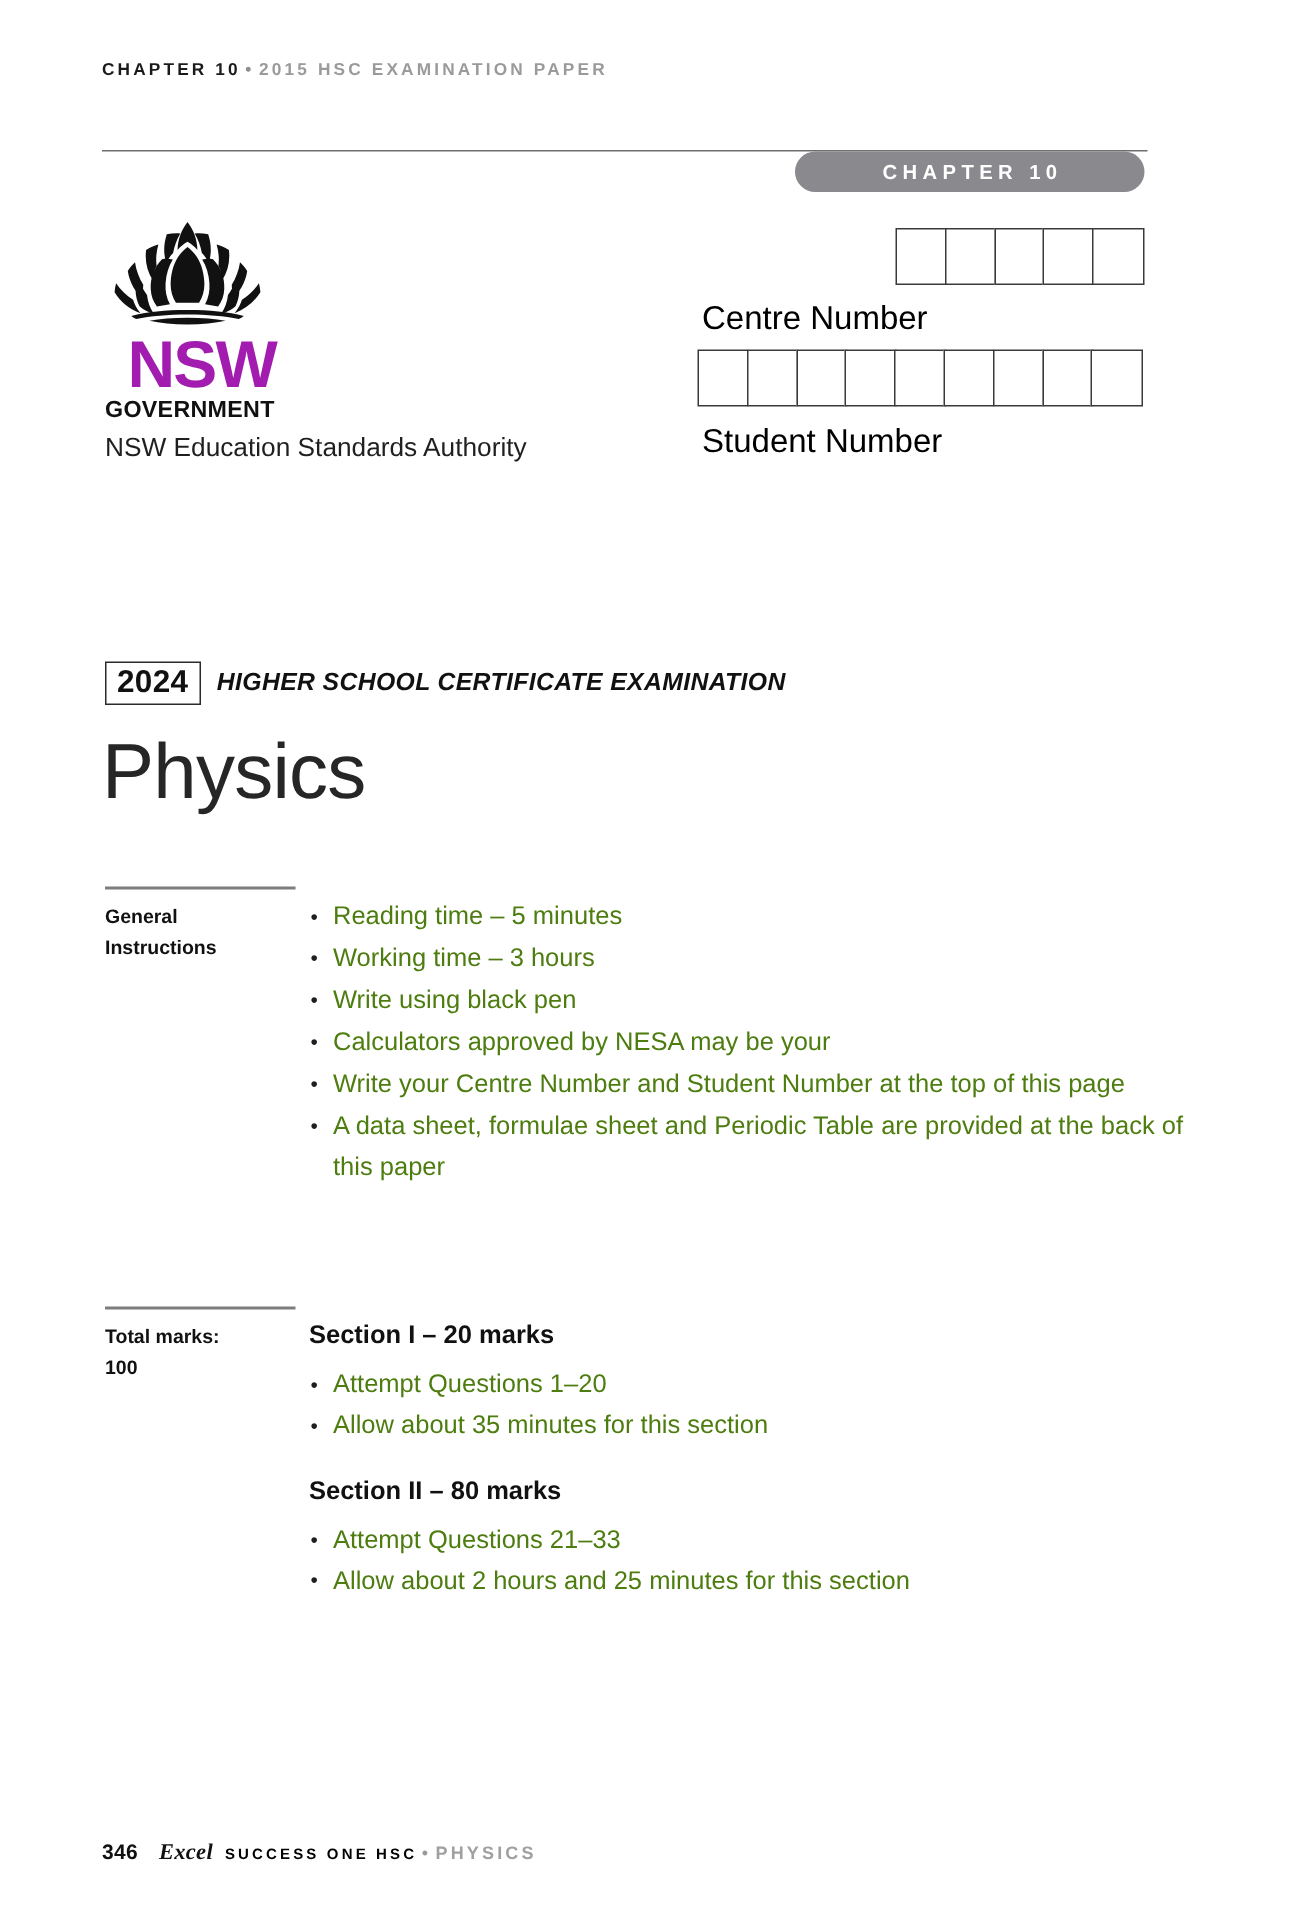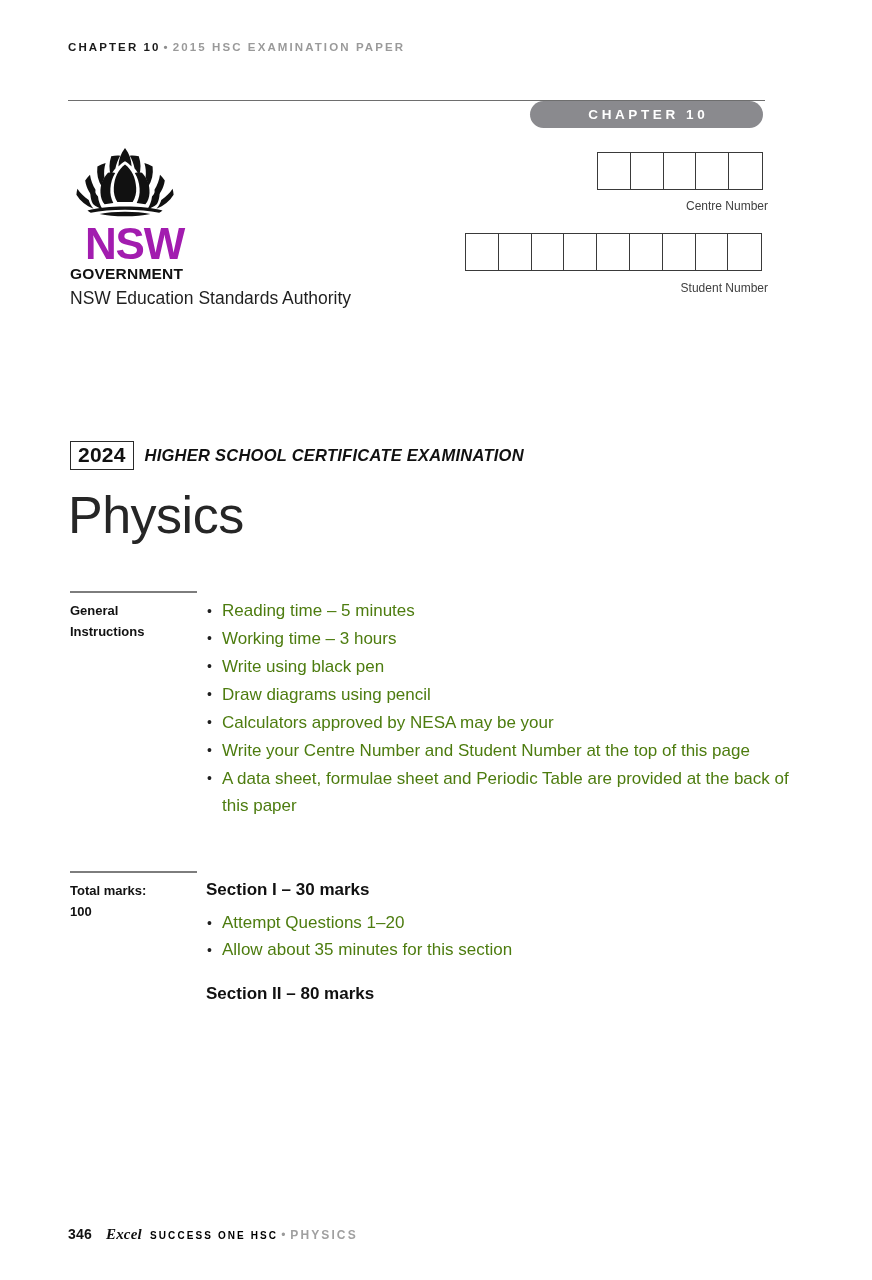--- a/index.html
+++ b/index.html
@@ -108,24 +108,24 @@
   .boxrow .cell + .cell { margin-left: -1.6px; }
 
   #centre-row { left: 597px; top: 152px; }
   #centre-row .cell { width: 34.4px; height: 38px; }
 
   #student-row { left: 465px; top: 233px; }
   #student-row .cell { width: 34.4px; height: 38px; }
 
   .box-caption {
     position: absolute;
-    font-size: 12px;
-    color: #404040;
-    white-space: nowrap;
-    text-align: right;
+    font-size: 22px;
+    color: #000000;
+    white-space: nowrap;
+    text-align: left;
   }
   #centre-caption { left: 468px; top: 199px; width: 300px; }
   #student-caption { left: 468px; top: 281px; width: 300px; }
 
   
   .year-line {
     position: absolute;
     left: 70px;
     top: 441px;
     display: flex;
@@ -340,42 +340,45 @@
   <div class="section-rule" id="gi-rule"></div>
   <div class="side-label" id="gi-label">
     <div>General</div>
     <div>Instructions</div>
   </div>
   <div class="content-col" id="gi-content">
     <ul class="bullets">
       <li>Reading time – 5 minutes</li>
       <li>Working time – 3 hours</li>
       <li>Write using black pen</li>
-      <li>Draw diagrams using pencil</li>
       <li>Calculators approved by NESA may be your</li>
       <li>Write your Centre Number and Student Number at the top of this page</li>
       <li>A data sheet, formulae sheet and Periodic Table are provided at the back of this paper</li>
     </ul>
   </div>
 
   <div class="section-rule" id="tm-rule"></div>
   <div class="side-label" id="tm-label">
     <div>Total marks:</div>
     <div>100</div>
   </div>
   <div class="content-col" id="tm-content">
     <div class="sec-block">
-      <div class="sec-head">Section I – 30 marks</div>
+      <div class="sec-head">Section I – 20 marks</div>
       <ul class="bullets">
         <li>Attempt Questions 1–20</li>
         <li>Allow about 35 minutes for this section</li>
       </ul>
     </div>
     <div class="sec-block">
       <div class="sec-head">Section II – 80 marks</div>
+      <ul class="bullets">
+        <li>Attempt Questions 21–33</li>
+        <li>Allow about 2 hours and 25 minutes for this section</li>
+      </ul>
     </div>
   </div>
 
   <div class="footer">
     <span class="f-page">346</span>
     <span class="f-excel">Excel</span>
     <span class="f-series">SUCCESS ONE HSC</span>
     <span class="f-dot">•</span>
     <span class="f-subject">PHYSICS</span>
   </div>

